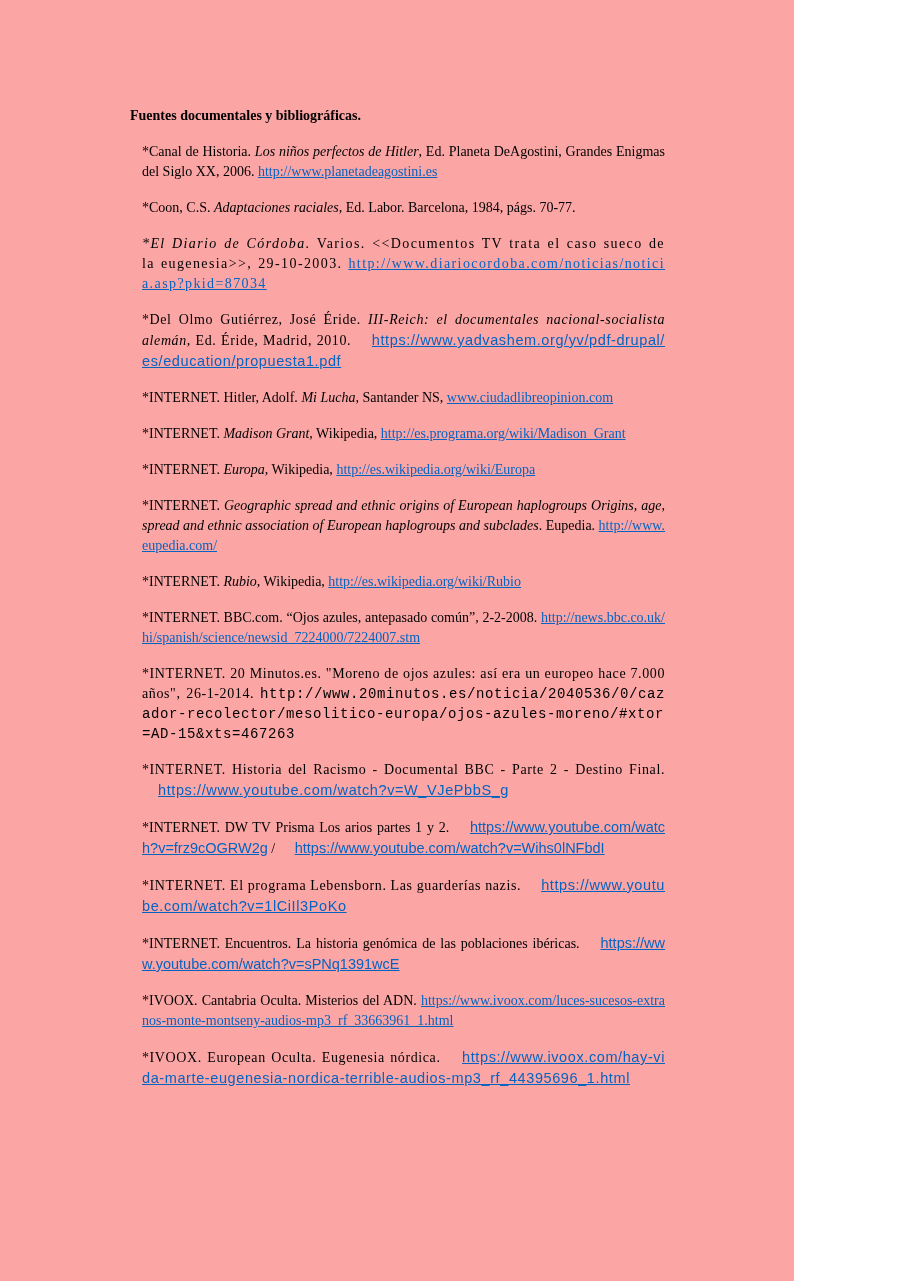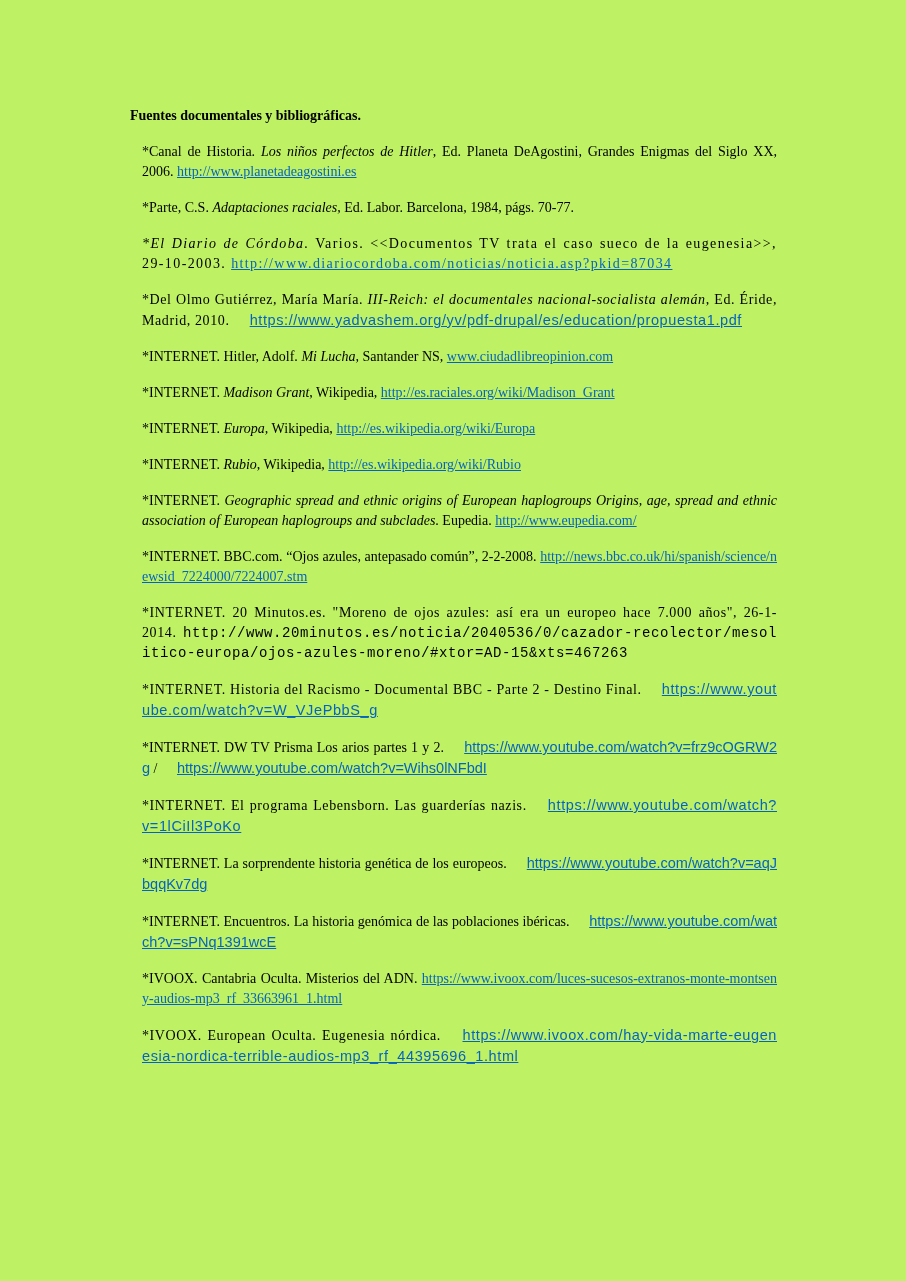--- a/index.html
+++ b/index.html
@@ -2,23 +2,23 @@
 <html><head>
 <meta charset="utf-8">
 <style>
   html, body {
     margin: 0;
     padding: 0;
     background: #ffffff;
   }
   .page {
     position: relative;
-    width: 906px;
+    width: 794px;
     height: 1281px;
-    background: #bef264;
+    background: #fca5a5;
     box-sizing: border-box;
     padding: 106px 129px 40px 130px;
     font-family: "Liberation Serif", serif;
     font-size: 14px;
     line-height: 20px;
     color: #000000;
     overflow: hidden;
   }
   .doc-title {
     font-weight: bold;
@@ -49,31 +49,30 @@
   .ls1 { letter-spacing: 0.6px; }
   .ls2 { letter-spacing: 1.4px; }
 </style>
 </head>
 <body>
 
 <div class="page">
   <p class="doc-title">Fuentes documentales y bibliográficas.</p>
   <div>
       <p class="entry"><span class="">*Canal de Historia. </span><span class="italic">Los niños perfectos de Hitler</span><span class="">, Ed. Planeta DeAgostini, Grandes Enigmas del Siglo XX, 2006. </span><a class="link">http://www.planetadeagostini.es</a></p>
-      <p class="entry"><span class="">*Parte, C.S. </span><span class="italic">Adaptaciones raciales,</span><span class=""> Ed. Labor. Barcelona, 1984, págs. 70-77.</span></p>
+      <p class="entry"><span class="">*Coon, C.S. </span><span class="italic">Adaptaciones raciales,</span><span class=""> Ed. Labor. Barcelona, 1984, págs. 70-77.</span></p>
       <p class="entry ls2"><span class="italic">*El Diario de Córdoba.</span><span class=""> Varios. &lt;&lt;Documentos TV trata el caso sueco de la eugenesia&gt;&gt;, 29-10-2003. </span><a class="link">http://www.diariocordoba.com/noticias/noticia.asp?pkid=87034</a></p>
-      <p class="entry ls1"><span class="">*Del Olmo Gutiérrez, María María. </span><span class="italic">III-Reich: el documentales nacional-socialista alemán</span><span class="">, Ed. Éride, Madrid, 2010. </span><a class="link sans">https://www.yadvashem.org/yv/pdf-drupal/es/education/propuesta1.pdf</a></p>
+      <p class="entry ls1"><span class="">*Del Olmo Gutiérrez, José Éride. </span><span class="italic">III-Reich: el documentales nacional-socialista alemán</span><span class="">, Ed. Éride, Madrid, 2010. </span><a class="link sans">https://www.yadvashem.org/yv/pdf-drupal/es/education/propuesta1.pdf</a></p>
       <p class="entry"><span class="">*INTERNET. Hitler, Adolf. </span><span class="italic">Mi Lucha,</span><span class=""> Santander NS, </span><a class="link">www.ciudadlibreopinion.com</a></p>
-      <p class="entry"><span class="">*INTERNET. </span><span class="italic">Madison Grant</span><span class="">, Wikipedia, </span><a class="link">http://es.raciales.org/wiki/Madison_Grant</a></p>
+      <p class="entry"><span class="">*INTERNET. </span><span class="italic">Madison Grant</span><span class="">, Wikipedia, </span><a class="link">http://es.programa.org/wiki/Madison_Grant</a></p>
       <p class="entry"><span class="">*INTERNET. </span><span class="italic">Europa,</span><span class=""> Wikipedia, </span><a class="link">http://es.wikipedia.org/wiki/Europa </a></p>
+      <p class="entry"><span class="">*INTERNET. </span><span class="italic">Geographic spread and ethnic origins of European haplogroups Origins, age, spread and ethnic association of European haplogroups and subclades</span><span class="">. Eupedia. </span><a class="link">http://www.eupedia.com/</a></p>
       <p class="entry"><span class="">*INTERNET. </span><span class="italic">Rubio</span><span class="">, Wikipedia, </span><a class="link">http://es.wikipedia.org/wiki/Rubio </a></p>
-      <p class="entry"><span class="">*INTERNET. </span><span class="italic">Geographic spread and ethnic origins of European haplogroups Origins, age, spread and ethnic association of European haplogroups and subclades</span><span class="">. Eupedia. </span><a class="link">http://www.eupedia.com/</a></p>
       <p class="entry"><span class="">*INTERNET. BBC.com. “Ojos azules, antepasado común”, 2-2-2008. </span><a class="link">http://news.bbc.co.uk/hi/spanish/science/newsid_7224000/7224007.stm</a></p>
       <p class="entry ls1"><span class="">*INTERNET. 20 Minutos.es. "Moreno de ojos azules: así era un europeo hace 7.000 años", 26-1-2014. </span><span class="url-plain">http://www.20minutos.es/noticia/2040536/0/cazador-recolector/mesolitico-europa/ojos-azules-moreno/#xtor=AD-15&amp;xts=467263</span></p>
       <p class="entry ls1"><span class="">*INTERNET. Historia del Racismo - Documental BBC - Parte 2 - Destino Final. </span><a class="link sans">https://www.youtube.com/watch?v=W_VJePbbS_g</a></p>
       <p class="entry"><span class="">*INTERNET. DW TV Prisma Los arios partes 1 y 2. </span><a class="link sans">https://www.youtube.com/watch?v=frz9cOGRW2g</a><span class=""> / </span><a class="link sans">https://www.youtube.com/watch?v=Wihs0lNFbdI</a></p>
       <p class="entry ls1"><span class="">*INTERNET. El programa Lebensborn. Las guarderías nazis. </span><a class="link sans">https://www.youtube.com/watch?v=1lCiIl3PoKo</a></p>
-      <p class="entry"><span class="">*INTERNET. La sorprendente historia genética de los europeos. </span><a class="link sans">https://www.youtube.com/watch?v=aqJbqqKv7dg</a></p>
       <p class="entry"><span class="">*INTERNET. Encuentros. La historia genómica de las poblaciones ibéricas. </span><a class="link sans">https://www.youtube.com/watch?v=sPNq1391wcE</a></p>
       <p class="entry"><span class="">*IVOOX. Cantabria Oculta. Misterios del ADN. </span><a class="link">https://www.ivoox.com/luces-sucesos-extranos-monte-montseny-audios-mp3_rf_33663961_1.html</a></p>
       <p class="entry ls1"><span class="">*IVOOX. European Oculta. Eugenesia nórdica. </span><a class="link sans">https://www.ivoox.com/hay-vida-marte-eugenesia-nordica-terrible-audios-mp3_rf_44395696_1.html</a></p>
     </div>
 </div>
 
 </body></html>

